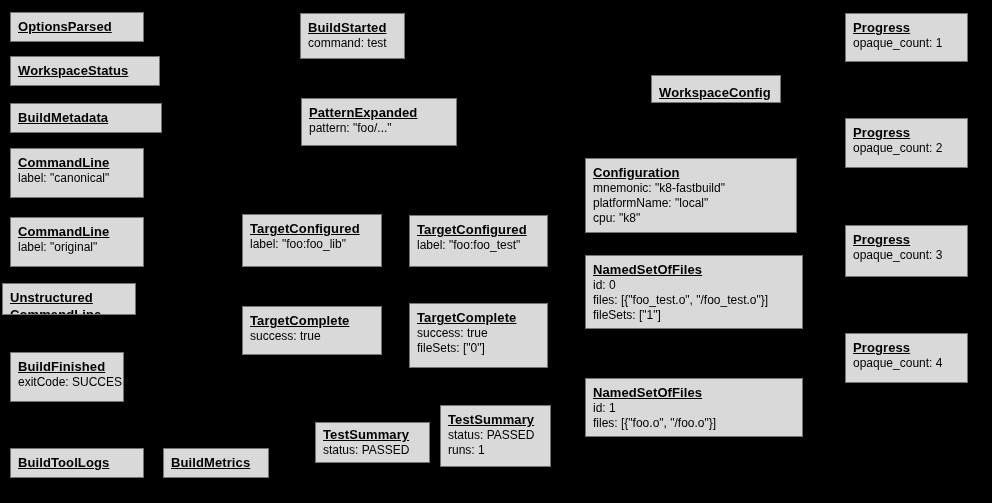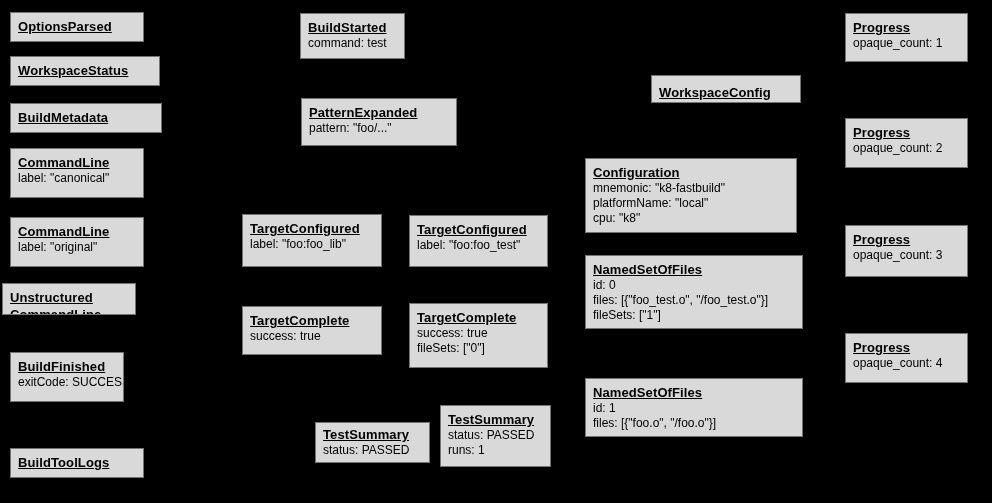--- a/index.html
+++ b/index.html
@@ -74,20 +74,23 @@
 
   <div class="box" style="left:10px;top:352px;width:114px;height:50px">
     <div class="title">BuildFinished</div>
     <div class="line">exitCode: SUCCESS</div>
   </div>
 
   <div class="box" style="left:10px;top:448px;width:134px;height:30px">
     <div class="title">BuildToolLogs</div>
   </div>
 
+  <div class="box" style="left:163px;top:448px;width:106px;height:30px">
+    <div class="title">BuildMetrics</div>
+  </div>
 
   <div class="box" style="left:300px;top:13px;width:105px;height:46px">
     <div class="title">BuildStarted</div>
     <div class="line">command: test</div>
   </div>
 
   <div class="box" style="left:301px;top:98px;width:156px;height:48px">
     <div class="title">PatternExpanded</div>
     <div class="line">pattern: "foo/..."</div>
   </div>
@@ -117,21 +120,21 @@
     <div class="title">TestSummary</div>
     <div class="line">status: PASSED</div>
   </div>
 
   <div class="box" style="left:440px;top:405px;width:111px;height:62px">
     <div class="title">TestSummary</div>
     <div class="line">status: PASSED</div>
     <div class="line">runs: 1</div>
   </div>
 
-  <div class="box" style="left:651px;top:75px;width:150px;height:28px;padding-top:8px">
+  <div class="box" style="left:651px;top:75px;width:130px;height:28px;padding-top:8px">
     <div class="title">WorkspaceConfig</div>
   </div>
 
   <div class="box" style="left:585px;top:158px;width:212px;height:75px">
     <div class="title">Configuration</div>
     <div class="line">mnemonic: "k8-fastbuild"</div>
     <div class="line">platformName: "local"</div>
     <div class="line">cpu: "k8"</div>
   </div>
 

